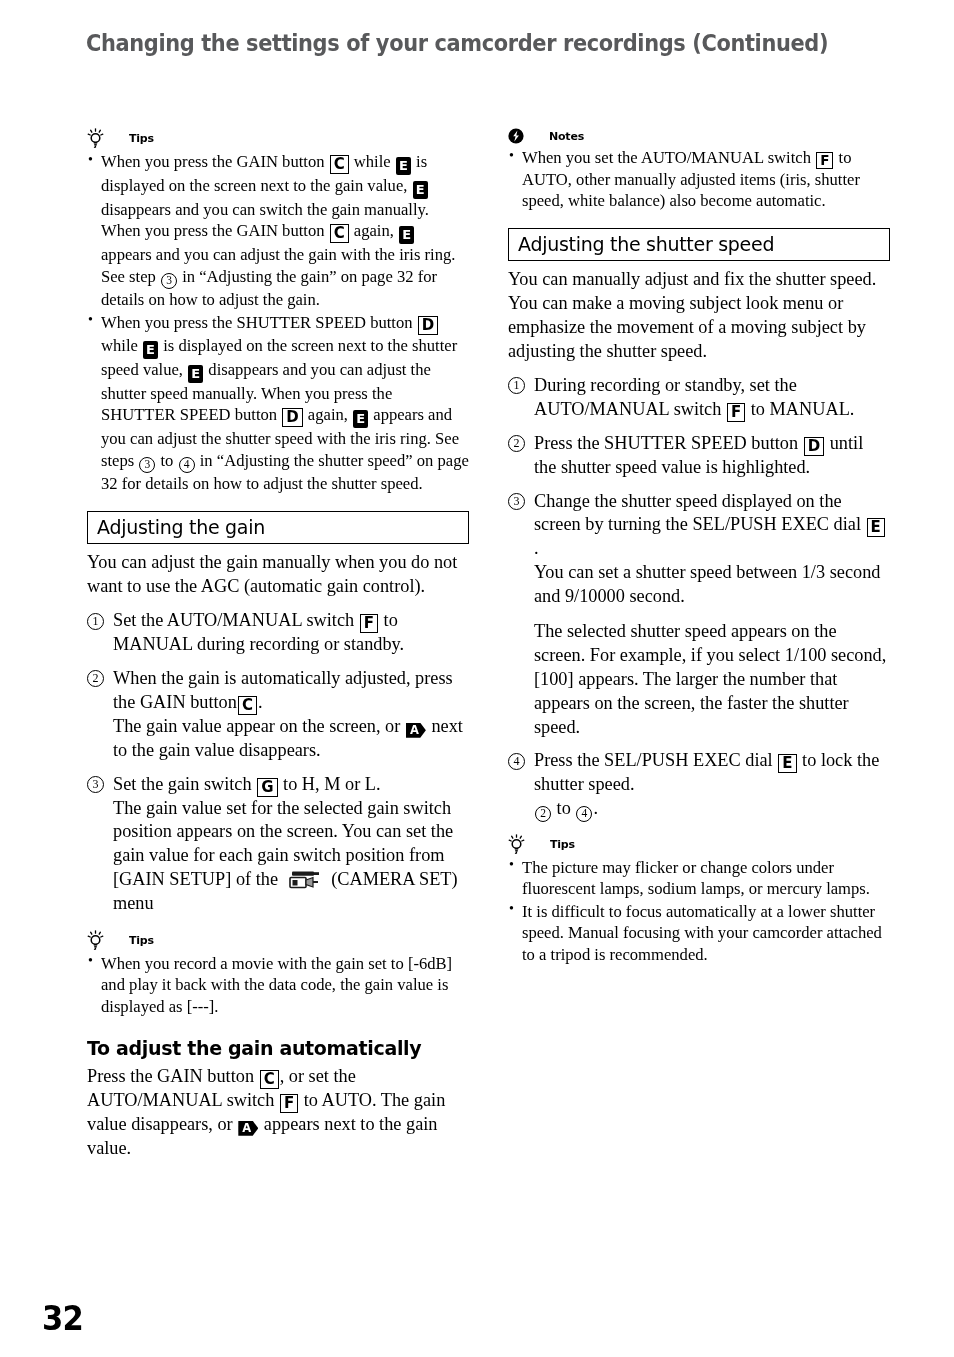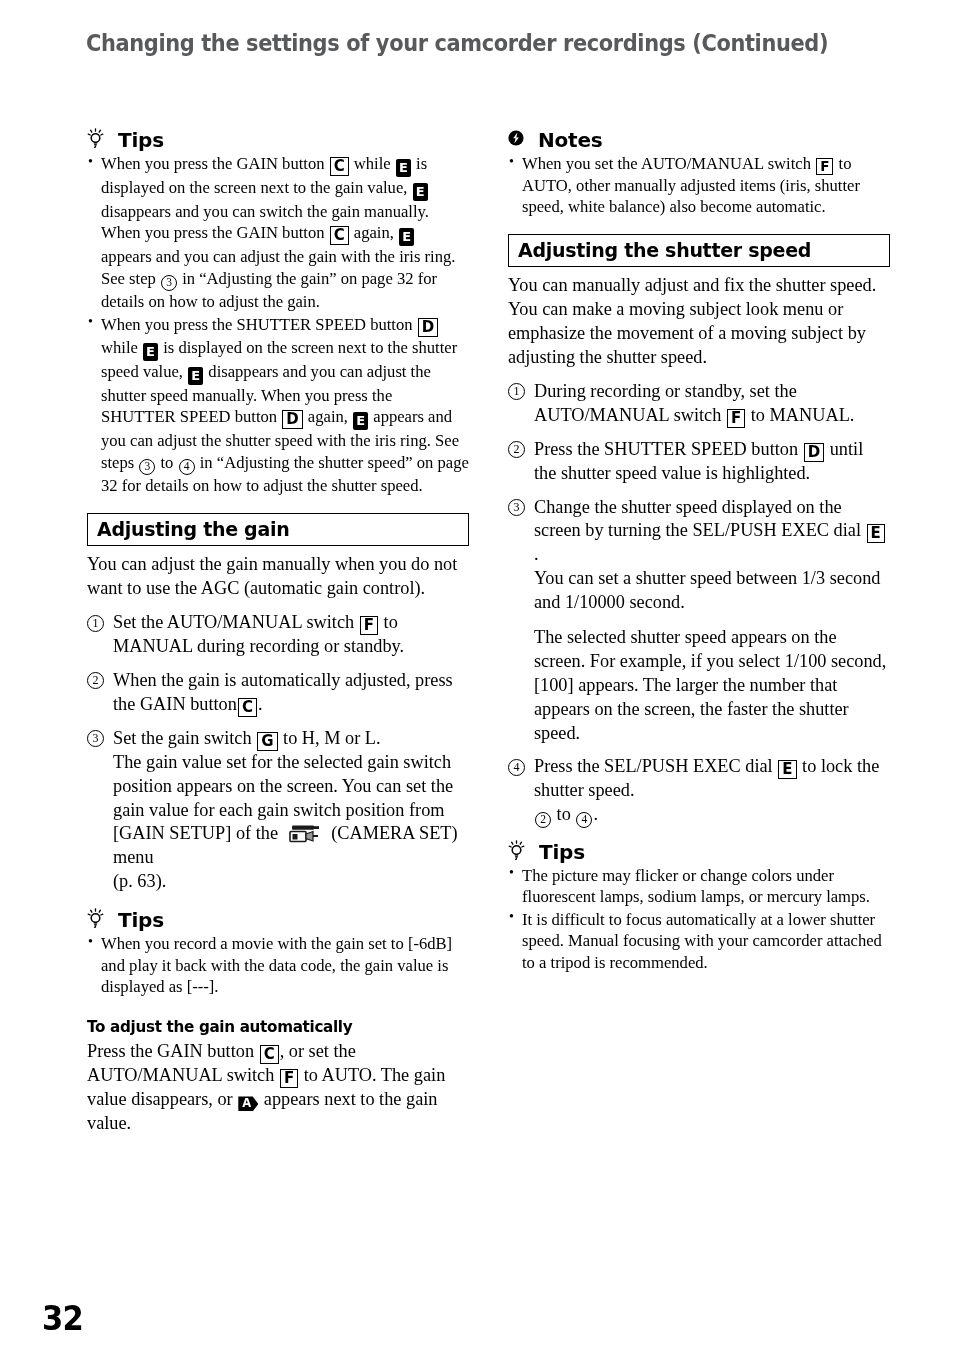--- a/index.html
+++ b/index.html
@@ -37,24 +37,25 @@
     position: absolute;
     top: 128px;
     width: 382px;
   }
   .col-left  { left: 87px; }
   .col-right { left: 508px; }
 
   
   .callout-head {
     display: flex;
-    gap: 14px;
-    font-family: "DejaVu Sans", "Liberation Sans", sans-serif;
-    font-weight: bold;
-    font-size: 20px;
+    align-items: center;
+    gap: 25px;
+    font-family: "DejaVu Sans", "Liberation Sans", sans-serif;
+    font-weight: bold;
+    font-size: 11px;
     margin: 0 0 3px 0;
     line-height: 1.1;
   }
   .callout-head .lbl { position: relative; top: 1px; letter-spacing: -0.2px;}
 
   .bulb-icon {
     width: 17px; height: 20px;
     display: inline-block;
     position: relative;
     flex: 0 0 auto;
@@ -87,31 +88,31 @@
     font-size: 14px;
   }
 
   
   .section-box {
     border: 1.4px solid #000;
     box-sizing: border-box;
     padding: 4px 0 5px 9px;
     margin: 16px 0 7px 0;
     font-family: "DejaVu Sans", "Liberation Sans", sans-serif;
-    font-weight: bold;
+    font-weight: normal;
     font-size: 20px;
     letter-spacing: -0.3px;
     line-height: 1.12;
   }
   .section-box .t { display:inline-block; transform: scaleX(0.95); transform-origin: left center; }
 
   .sub-head {
     font-family: "DejaVu Sans", "Liberation Sans", sans-serif;
     font-weight: bold;
-    font-size: 16px;
+    font-size: 20px;
     letter-spacing: -0.35px;
     margin: 20px 0 5px 0;
     line-height: 1.12;
   }
   .sub-head .t { display:inline-block; transform: scaleX(0.95); transform-origin: left center; }
 
   p.body {
     margin: 0 0 10px 0;
     font-size: 18.3px;
     line-height: 1.305;
@@ -308,40 +309,44 @@
   <ol class="steps">
     <li>
       <span class="stepnum">1</span>
       <span>Set the AUTO/MANUAL switch</span>
       <span class="kbd">F</span>
       <span>to MANUAL during recording or standby.</span>
     </li>
     <li>
       <span class="stepnum">2</span>
       <span>When the gain is automatically adjusted, press the GAIN button</span><span class="kbd">C</span><span>.</span>
+      <span class="step-extra">
+        <span>The gain value appear on the screen, or</span>
+        <span class="badge-a">A</span>
+        <span>next to the gain value disappears.</span>
+      </span>
     </li>
     <li>
       <span class="stepnum">3</span>
       <span>Set the gain switch</span>
       <span class="kbd">G</span>
       <span>to H, M or L.</span>
       <span class="step-extra">
         <span>The gain value set for the selected gain switch position appears on the screen. You can set the gain value for each gain switch position from [GAIN SETUP] of the</span>
         <span class="cam-icon">
           <svg viewBox="0 0 40 20" width="40" height="20">
             <rect x="7" y="1.5" width="22" height="4.2" rx="1" fill="#1a1a1a"></rect>
             <rect x="28" y="2.2" width="6" height="2.8" fill="#1a1a1a"></rect>
             <rect x="5" y="7.5" width="16" height="10" rx="1" fill="#fff" stroke="#1a1a1a" stroke-width="1.6"></rect>
             <rect x="7.5" y="10" width="5" height="5.5" fill="#1a1a1a"></rect>
             <path d="M21 10 L28 7.5 L28 17 L21 14.5 Z" fill="#9a9a9a" stroke="#1a1a1a" stroke-width="1.2"></path>
             <rect x="28" y="11" width="5" height="2" fill="#1a1a1a"></rect>
           </svg>
         </span>
         <span>(CAMERA SET) menu</span>
-        <span class="step-extra">(p. 63).</span>
       </span>
     </li>
   </ol>
 
   <div class="callout-head" style="margin-top:14px;">
     <span class="bulb-icon">
       <svg viewBox="0 0 17 20" width="17" height="20">
         <g stroke="#000" stroke-width="1.3" fill="none" stroke-linecap="round">
           <line x1="8.5" y1="0.8" x2="8.5" y2="3.2"></line>
           <line x1="3.6" y1="2.2" x2="4.8" y2="4.2"></line>
@@ -408,21 +413,21 @@
     <li>
       <span class="stepnum">2</span>
       <span>Press the SHUTTER SPEED button</span>
       <span class="kbd">D</span>
       <span>until the shutter speed value is highlighted.</span>
     </li>
     <li>
       <span class="stepnum">3</span>
       <span>Change the shutter speed displayed on the screen by turning the SEL/PUSH EXEC dial</span>
       <span class="kbd">E</span><span>.</span>
-      <span class="step-extra">You can set a shutter speed between 1/3 second and 1/10000 second.</span>
+      <span class="step-extra">You can set a shutter speed between 1/3 second and 9/10000 second.</span>
       <span class="step-para">The selected shutter speed appears on the screen. For example, if you select 1/100 second, [100] appears. The larger the number that appears on the screen, the faster the shutter speed.</span>
     </li>
     <li>
       <span class="stepnum">4</span>
       <span>Press the SEL/PUSH EXEC dial</span>
       <span class="kbd">E</span>
       <span>to lock the shutter speed.</span>
       <span class="step-extra">
         <span class="step-extra">
           <span class="circ">2</span>

